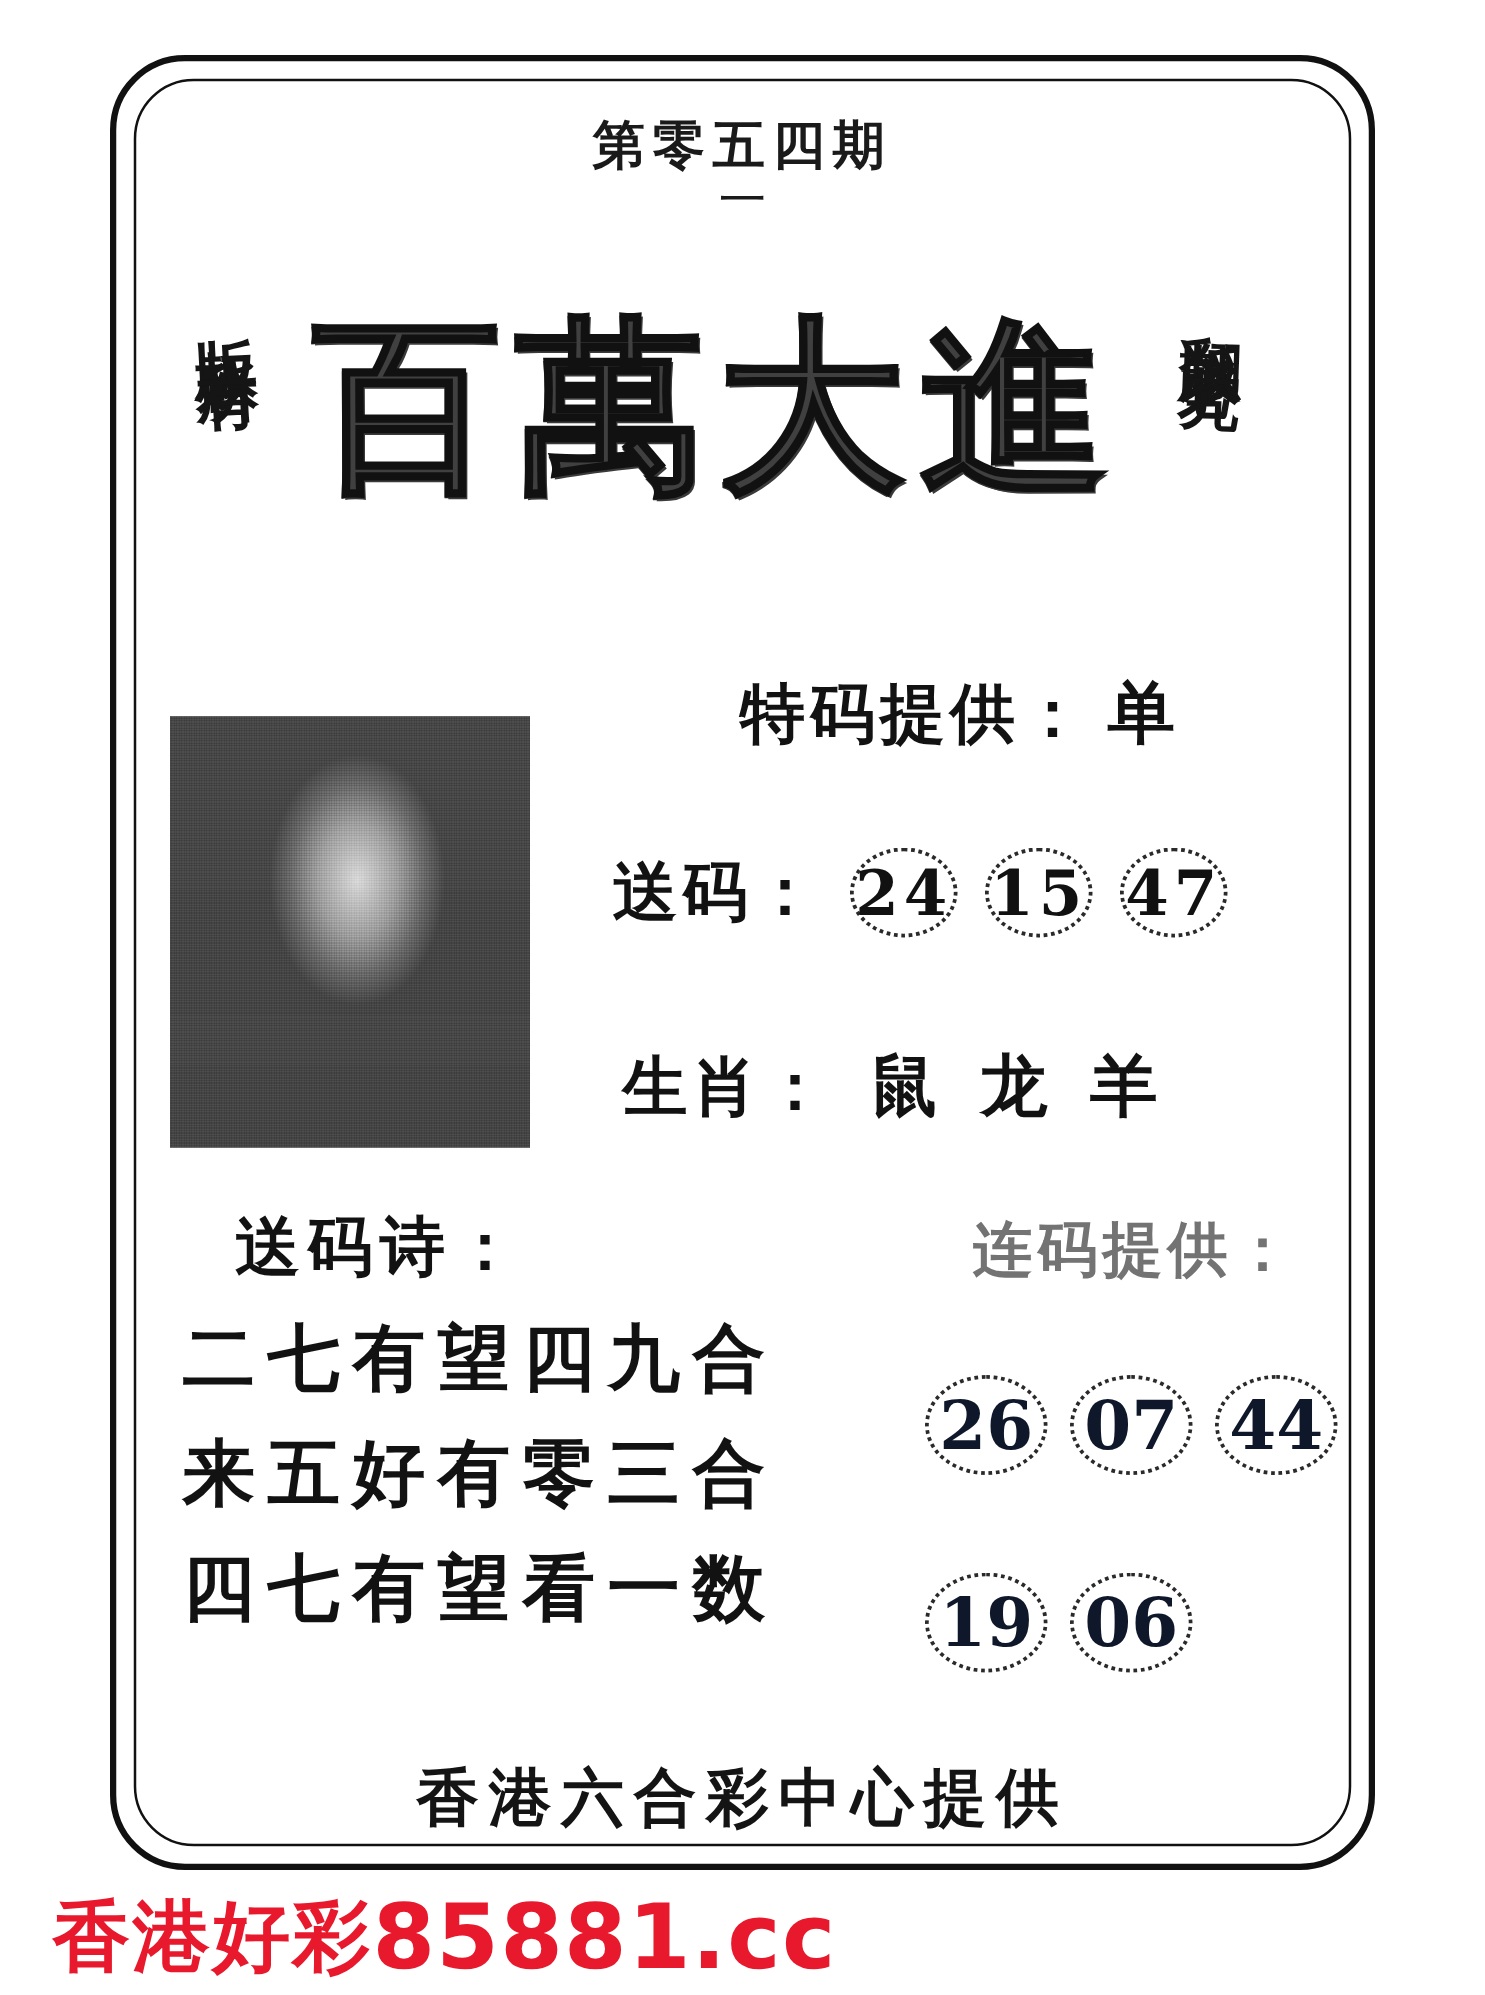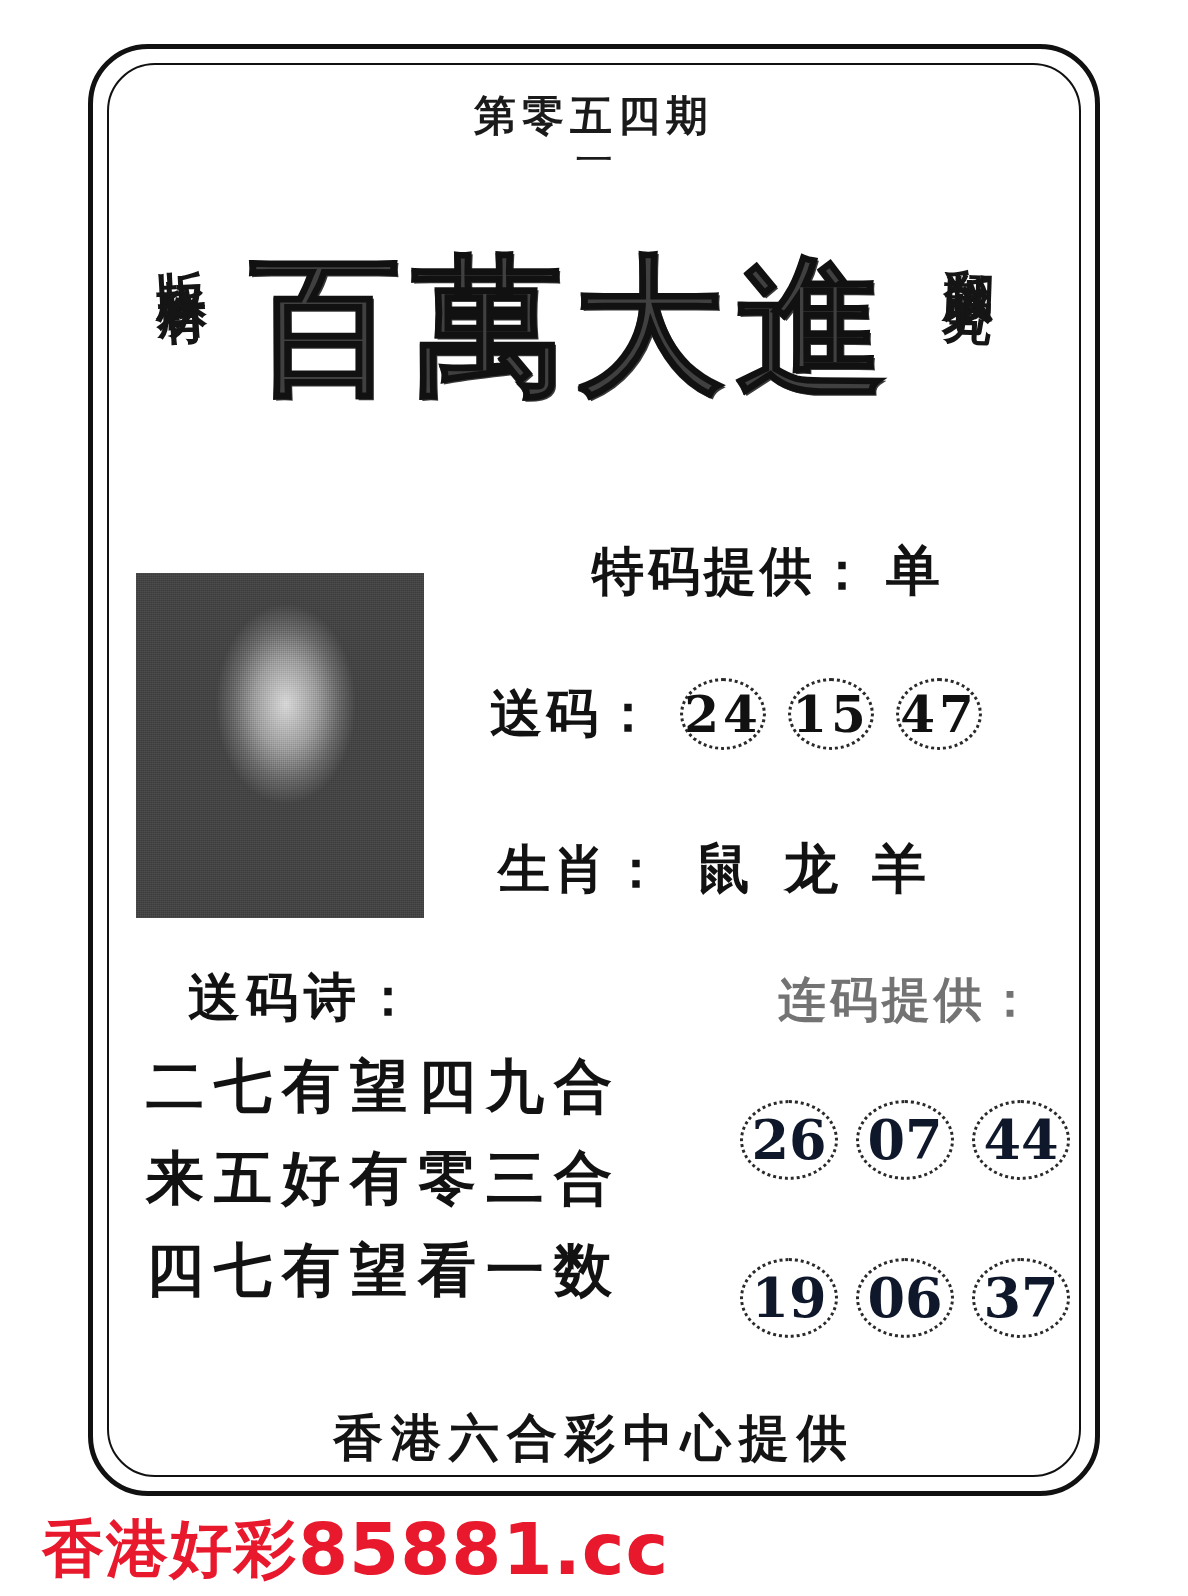--- a/index.html
+++ b/index.html
@@ -343,21 +343,20 @@
 
 <div id="lianma-title">连码提供：</div>
 <div class="lianma-row" id="lianma-row-1">
   <span class="lm-ball">26</span>
   <span class="lm-ball">07</span>
   <span class="lm-ball">44</span>
 </div>
 <div class="lianma-row" id="lianma-row-2">
   <span class="lm-ball">19</span>
   <span class="lm-ball">06</span>
-  <span class="lm-ball">37</span>
 </div>
 
 <div id="card-footer">香港六合彩中心提供</div>
 
 <div id="banner">
   <span id="banner-cn">香港好彩</span>
   <span id="banner-num">85881.cc</span>
 </div>
 
 </body></html>

